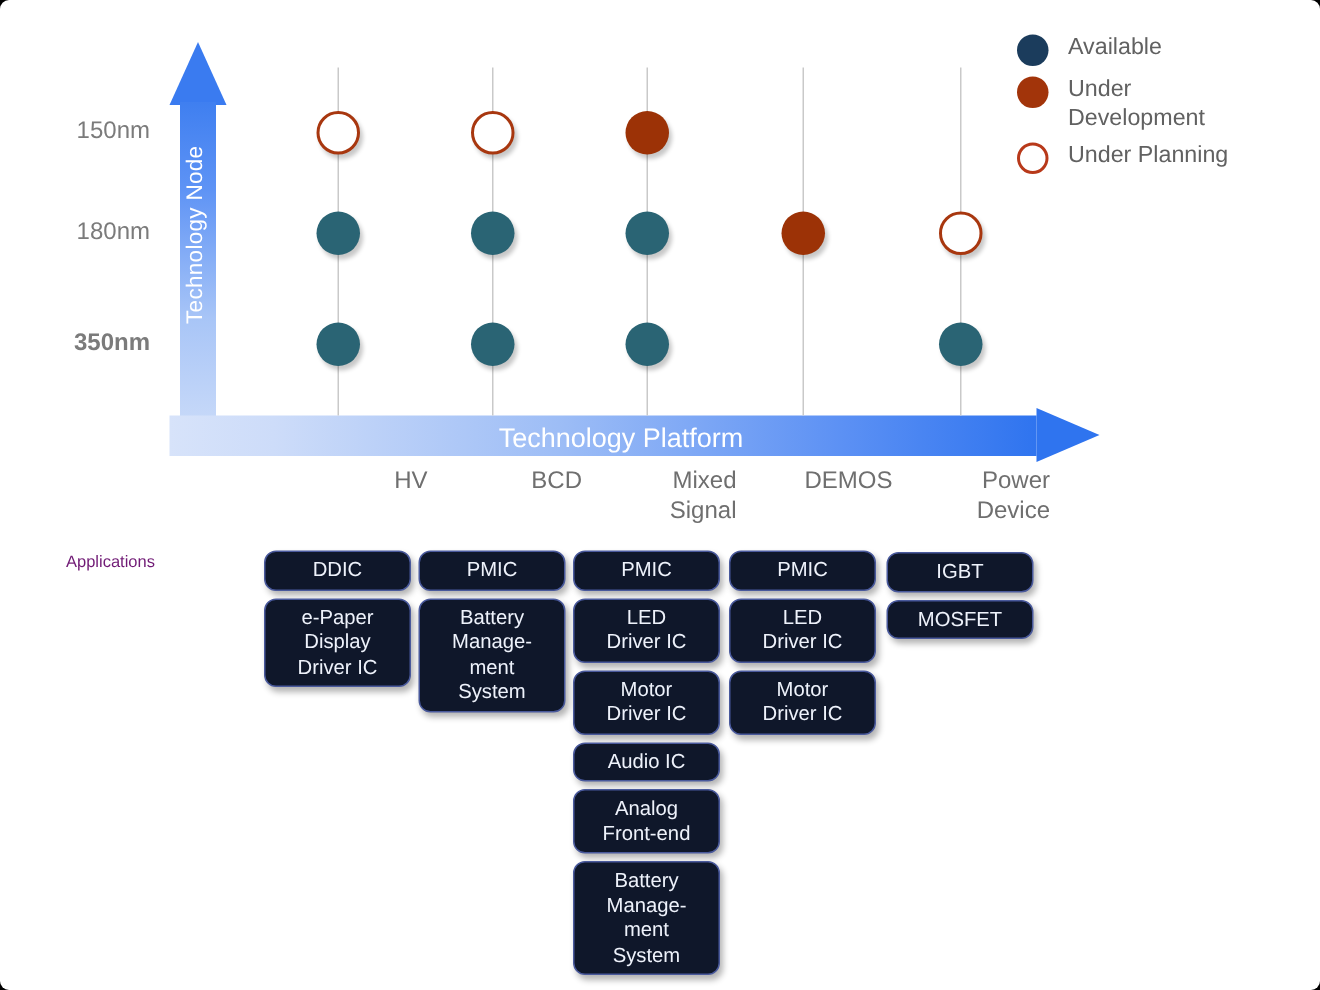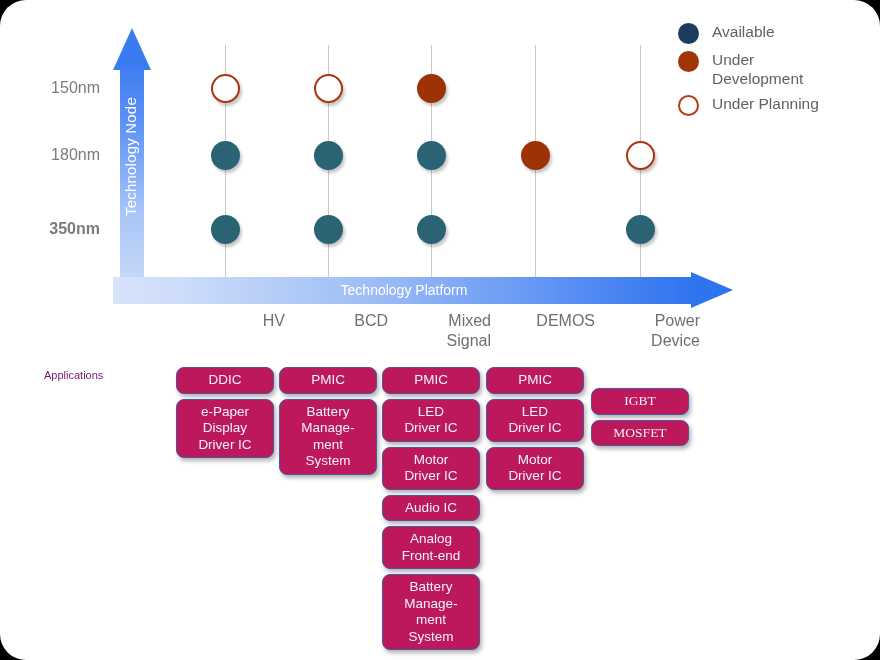--- a/index.html
+++ b/index.html
@@ -12,21 +12,21 @@
     height: 660px;
     font-family: "Liberation Sans", sans-serif;
     overflow: hidden;
   }
   #canvas {
     position: absolute;
     left: 0; top: 0;
     width: 880px;
     height: 660px;
     background: #ffffff;
-    border-radius: 26px;
+    border-radius: 6px;
     overflow: hidden;
   }
 
   
   #legend {
     position: absolute;
     left: 678px;
     top: 22px;
     width: 200px;
   }
@@ -115,26 +115,26 @@
     left: 578px;
     top: 0px;
     width: 0;
     height: 0;
     border-top: 18.5px solid transparent;
     border-bottom: 18.5px solid transparent;
     border-left: 42px solid #2f74ef;
   }
   #x-axis .axis-title {
     position: absolute;
-    left: 2px;
+    left: 12px;
     top: 10px;
     width: 578px;
     text-align: center;
     color: #ffffff;
-    font-size: 14px;
+    font-size: 18px;
   }
 
   
   #plot {
     position: absolute;
     left: 0; top: 0;
     width: 880px; height: 484px;
     pointer-events: none;
   }
   .gridline {
@@ -179,21 +179,21 @@
     left: 44px;
     top: 369px;
     font-size: 11px;
     color: #701a75;
   }
   .app-col {
     position: absolute;
     width: 98px;
   }
   .app-box {
-    background: #be185d;
+    background: #0f172a;
     border: 1px solid #49599c;
     border-radius: 8px;
     color: #eef2fb;
     font-size: 13.5px;
     line-height: 16.5px;
     text-align: center;
     padding: 4px 3px;
     margin-bottom: 5px;
     box-shadow: 2px 3px 4px rgba(0,0,0,.30);
     white-space: pre-line;
@@ -292,19 +292,19 @@
 ment
 System</div>
       </div>
       <div class="app-col" style="left: 486px; top: 367px;">
         <div class="app-box">PMIC</div>
         <div class="app-box">LED
 Driver IC</div>
         <div class="app-box">Motor
 Driver IC</div>
       </div>
-      <div class="app-col" style="left: 591px; top: 388px; font-family: Liberation Serif, serif;">
+      <div class="app-col" style="left: 591px; top: 368px;">
         <div class="app-box">IGBT</div>
         <div class="app-box">MOSFET</div>
       </div>
     </div>
 
 </div>
 
 </body></html>

